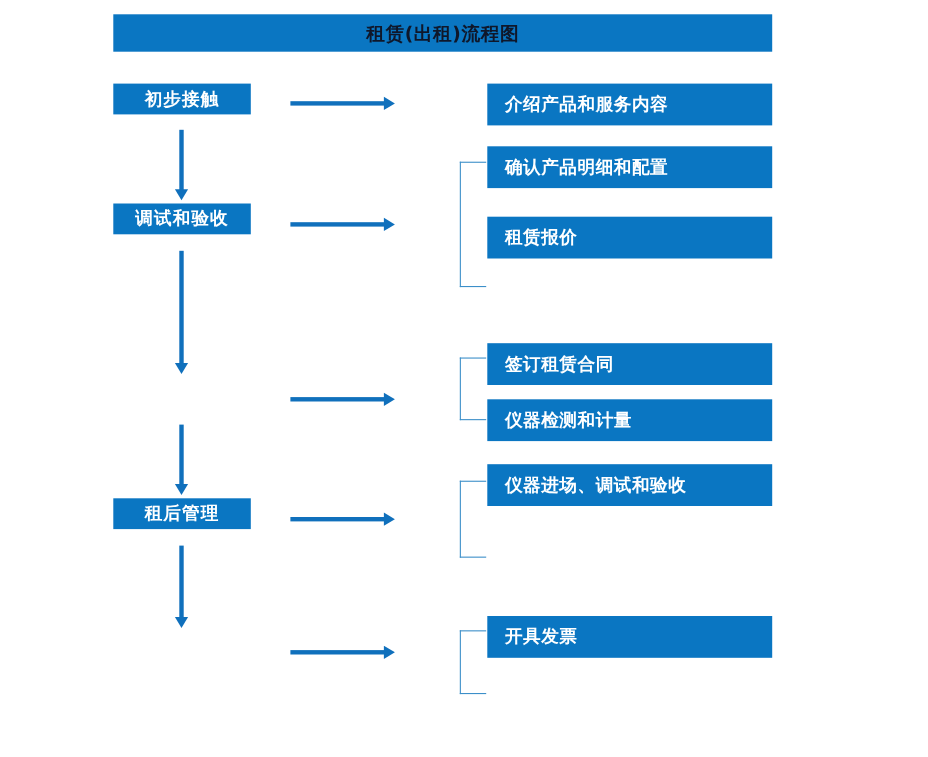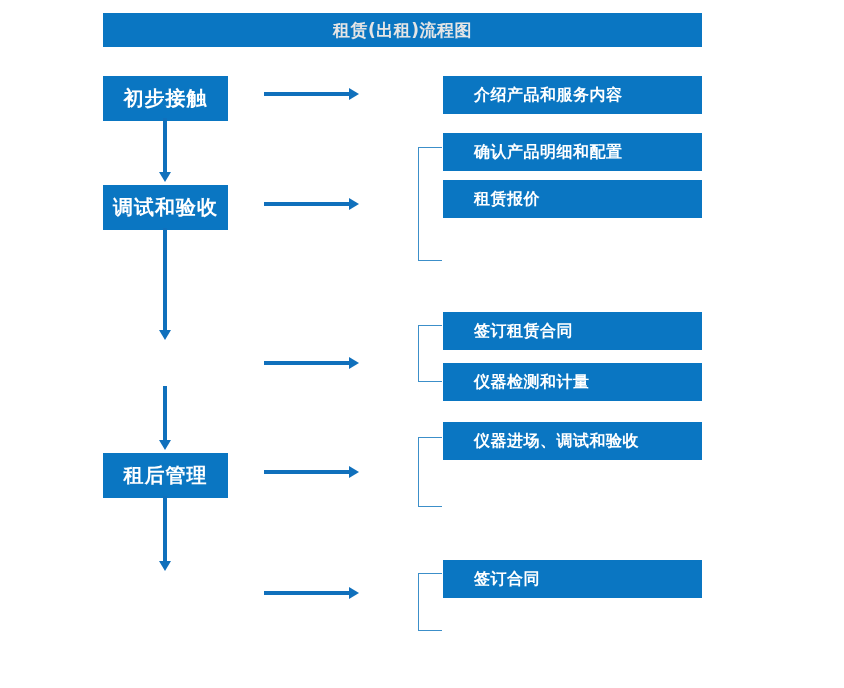--- a/index.html
+++ b/index.html
@@ -9,53 +9,53 @@
     font-family: "DejaVu Sans", sans-serif;
     overflow: hidden;
   }
   #canvas { position: relative; width: 844px; height: 688px; }
 
   .title-bar {
     position: absolute;
     left: 103px; top: 13px;
     width: 599px; height: 34px;
     background: #0A76C2;
-    color: #e5e5e5;
+    color: #0f172a;
     font-size: 17px;
     font-weight: bold;
     display: flex;
     align-items: center;
     justify-content: center;
     letter-spacing: 0.5px;
   }
 
   .node-box {
     position: absolute;
     background: #0A76C2;
     color: #ffffff;
     font-weight: bold;
     display: flex;
     align-items: center;
     white-space: nowrap;
   }
   .left-box {
     left: 103px;
     width: 125px;
-    height: 45px;
-    font-size: 20px;
+    height: 28px;
+    font-size: 16px;
     justify-content: center;
     letter-spacing: 1px;
   }
   .right-box {
     left: 443px;
     width: 259px;
     height: 38px;
     font-size: 16px;
     justify-content: flex-start;
-    padding-left: 31px;
+    padding-left: 16px;
     letter-spacing: 0.5px;
   }
 
   
   .h-arrow { position: absolute; height: 12px; }
   .h-arrow .shaft {
     position: absolute;
     left: 0; top: 4px;
     height: 4px;
     width: calc(100% - 9px);
@@ -146,19 +146,19 @@
       <div class="head"></div>
     </div>
 
   <div class="bracket" style="left:418px; top:147px; height:114px"></div>
   <div class="bracket" style="left:418px; top:325px; height:57px"></div>
   <div class="bracket" style="left:418px; top:437px; height:70px"></div>
   <div class="bracket" style="left:418px; top:573px; height:58px"></div>
 
   <div class="node-box right-box" style="top:76px">介绍产品和服务内容</div>
   <div class="node-box right-box" style="top:133px">确认产品明细和配置</div>
-  <div class="node-box right-box" style="top:180px">租赁报价</div>
+  <div class="node-box right-box" style="top:197px">租赁报价</div>
   <div class="node-box right-box" style="top:363px">仪器检测和计量</div>
   <div class="node-box right-box" style="top:312px">签订租赁合同</div>
   <div class="node-box right-box" style="top:422px">仪器进场、调试和验收</div>
-  <div class="node-box right-box" style="top:560px">签订合同</div>
+  <div class="node-box right-box" style="top:560px">开具发票</div>
 
 </div>
 
 </body></html>

